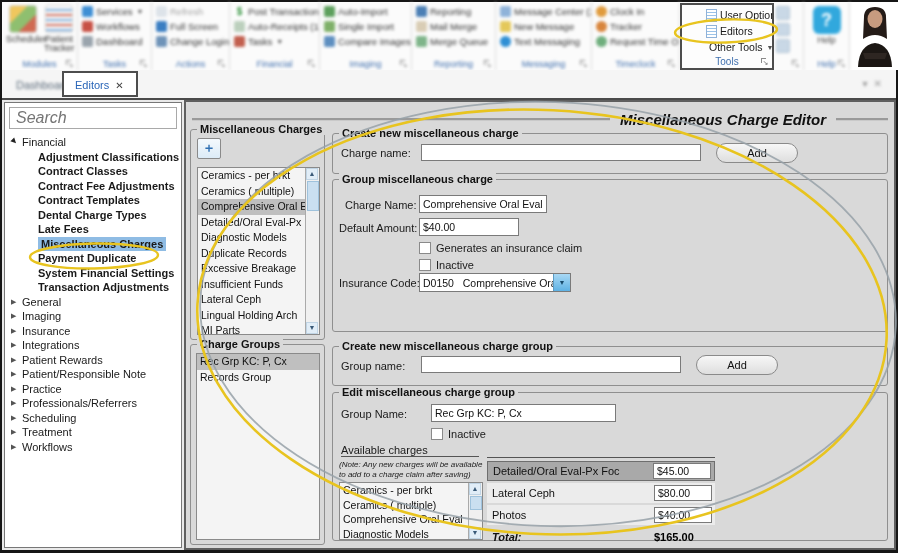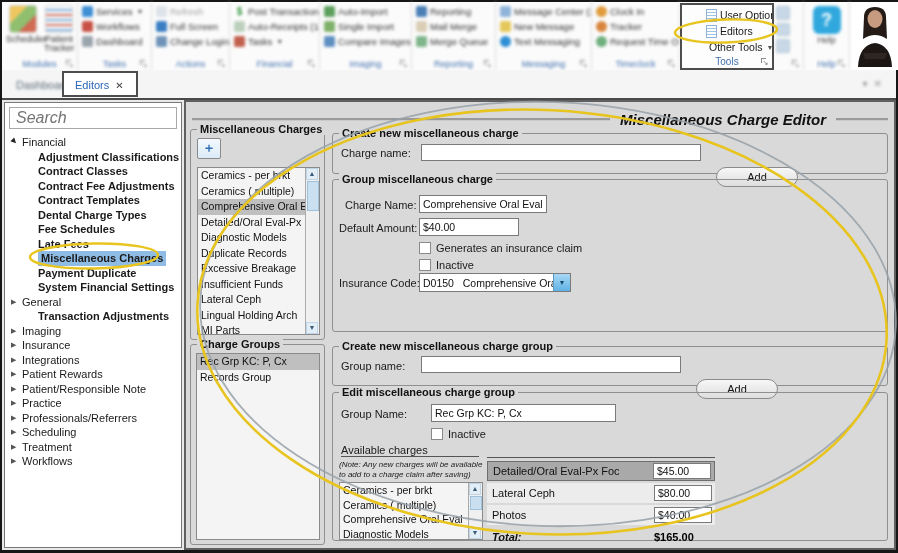--- a/index.html
+++ b/index.html
@@ -52,21 +52,21 @@
   .tsel{background:#8fbce4;padding:0 3px;}
   .main{position:absolute;left:182px;top:0;right:0;bottom:0;border:2px solid #5f5f5f;background:#d9d9d9;box-sizing:border-box;}
   .title-row{position:absolute;left:6px;right:6px;top:8px;height:18px;display:flex;align-items:center;gap:10px;}
   .rule{height:2px;background:#9a9a9a;border-bottom:1px solid #c9c9c9;}
   .rule.l{flex:1;} .rule.r{width:52px;}
   .page-title{font-size:15px;font-weight:bold;font-style:italic;color:#111;}
   .gbox{position:absolute;border:1px solid #8f8f8f;border-radius:3px;box-sizing:border-box;}
   .gbox legend,.glegend{position:absolute;top:-7px;left:6px;background:#d9d9d9;padding:0 3px;font-size:11px;font-weight:bold;color:#111;white-space:nowrap;}
   .lbl{font-size:11px;color:#1a1a1a;position:absolute;white-space:nowrap;}
   .tin{position:absolute;border:1px solid #7a7a7a;background:#fff;font-size:10.5px;font-family:"Liberation Sans",sans-serif;padding:0 3px;box-sizing:border-box;outline:none;color:#111;}
-  .btn{position:absolute;border:1px solid #8a8a8a;border-radius:10px;background:linear-gradient(#f7f7f7,#dedede);font-size:11px;text-align:center;color:#111;margin-top:24px;}
+  .btn{position:absolute;border:1px solid #8a8a8a;border-radius:10px;background:linear-gradient(#f7f7f7,#dedede);font-size:11px;text-align:center;color:#111;}
   .cb{position:absolute;width:12px;height:12px;border:1px solid #8a8a8a;background:#fff;box-sizing:border-box;}
   .listbox{position:absolute;background:#f4f4f4;border:1px solid #8a8a8a;box-sizing:border-box;display:flex;overflow:hidden;}
   .litems{flex:1;overflow:hidden;}
   .li{height:15.5px;line-height:15.5px;font-size:10.5px;padding-left:3px;white-space:nowrap;color:#111;}
   .li.sel{background:#bfbfbf;}
   .sbar{width:13px;border-left:1px solid #aaa;background:#f0f0f0;position:relative;flex:0 0 auto;}
   .sarr{position:absolute;left:0;width:12px;height:12px;background:#e1edf7;border:1px solid #c0d4e4;box-sizing:border-box;font-size:7px;line-height:10px;text-align:center;color:#3a5a78;}
   .sup{top:0;} .sdn{bottom:0;}
   .sthumb{position:absolute;left:1px;top:13px;width:10px;height:28px;background:#cadff0;border:1px solid #9fc2dc;}
   .plusbtn{position:absolute;left:6px;top:8px;width:22px;height:19px;border:1px solid #8a8a8a;border-radius:2px;background:linear-gradient(#f4f9fd,#dcebf7);color:#2f6fb2;font-weight:bold;font-size:13px;line-height:17px;text-align:center;}
@@ -351,40 +351,37 @@
         <div class="titem tchild">
             <span>Contract Fee Adjustments</span>
           </div>
         <div class="titem tchild">
             <span>Contract Templates</span>
           </div>
         <div class="titem tchild">
             <span>Dental Charge Types</span>
           </div>
         <div class="titem tchild">
-            <span>Fee Schedules</span>
-          </div>
-        <div class="titem tchild">
             <span>Late Fees</span>
           </div>
         <div class="titem tchild">
             <span class="tsel">Miscellaneous Charges</span>
           </div>
         <div class="titem tchild">
             <span>Payment Duplicate</span>
           </div>
         <div class="titem tchild">
             <span>System Financial Settings</span>
           </div>
+        <div class="titem tchild">
+            <span>Transaction Adjustments</span>
+          </div>
         <div class="titem">
             <span class="arrow">▶</span>
             <span>General</span>
-          </div>
-        <div class="titem tchild">
-            <span>Transaction Adjustments</span>
           </div>
         <div class="titem">
             <span class="arrow">▶</span>
             <span>Imaging</span>
           </div>
         <div class="titem">
             <span class="arrow">▶</span>
             <span>Insurance</span>
           </div>
         <div class="titem">

